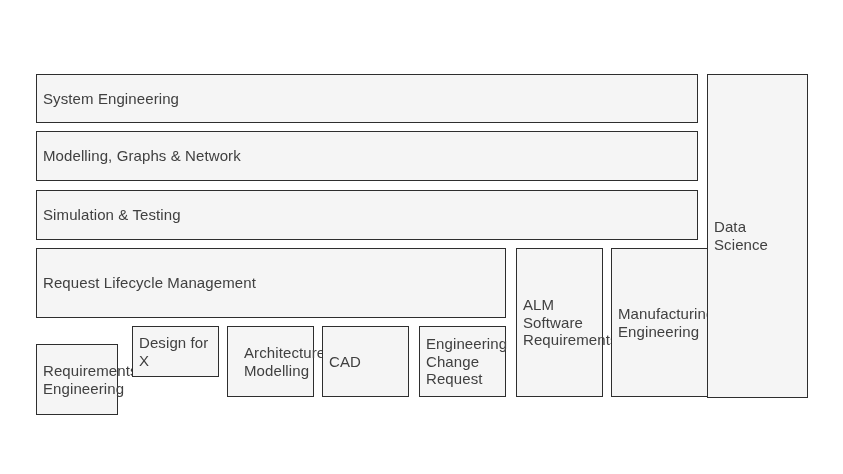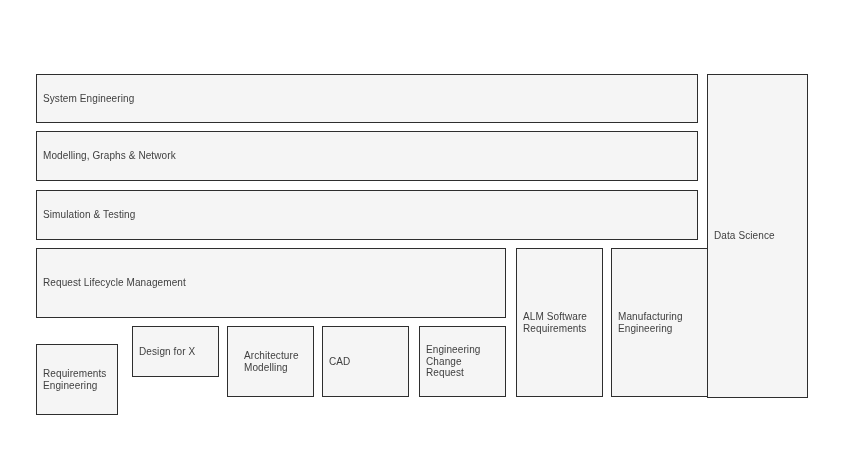--- a/index.html
+++ b/index.html
@@ -20,21 +20,21 @@
     box-sizing: border-box;
     background: var(--box-fill, #f5f5f5);
     border: 1.5px solid var(--box-border, #2e2e2e);
     display: flex;
     align-items: center;
   }
   .box-label {
     display: block;
     padding-left: 6px;
     padding-right: 4px;
-    font-size: 10px;
+    font-size: 15px;
     line-height: 1.18;
     color: var(--box-text, #404040);
     letter-spacing: 0.1px;
   }
 </style>
 </head>
 <body>
 
 <div id="canvas">
 

